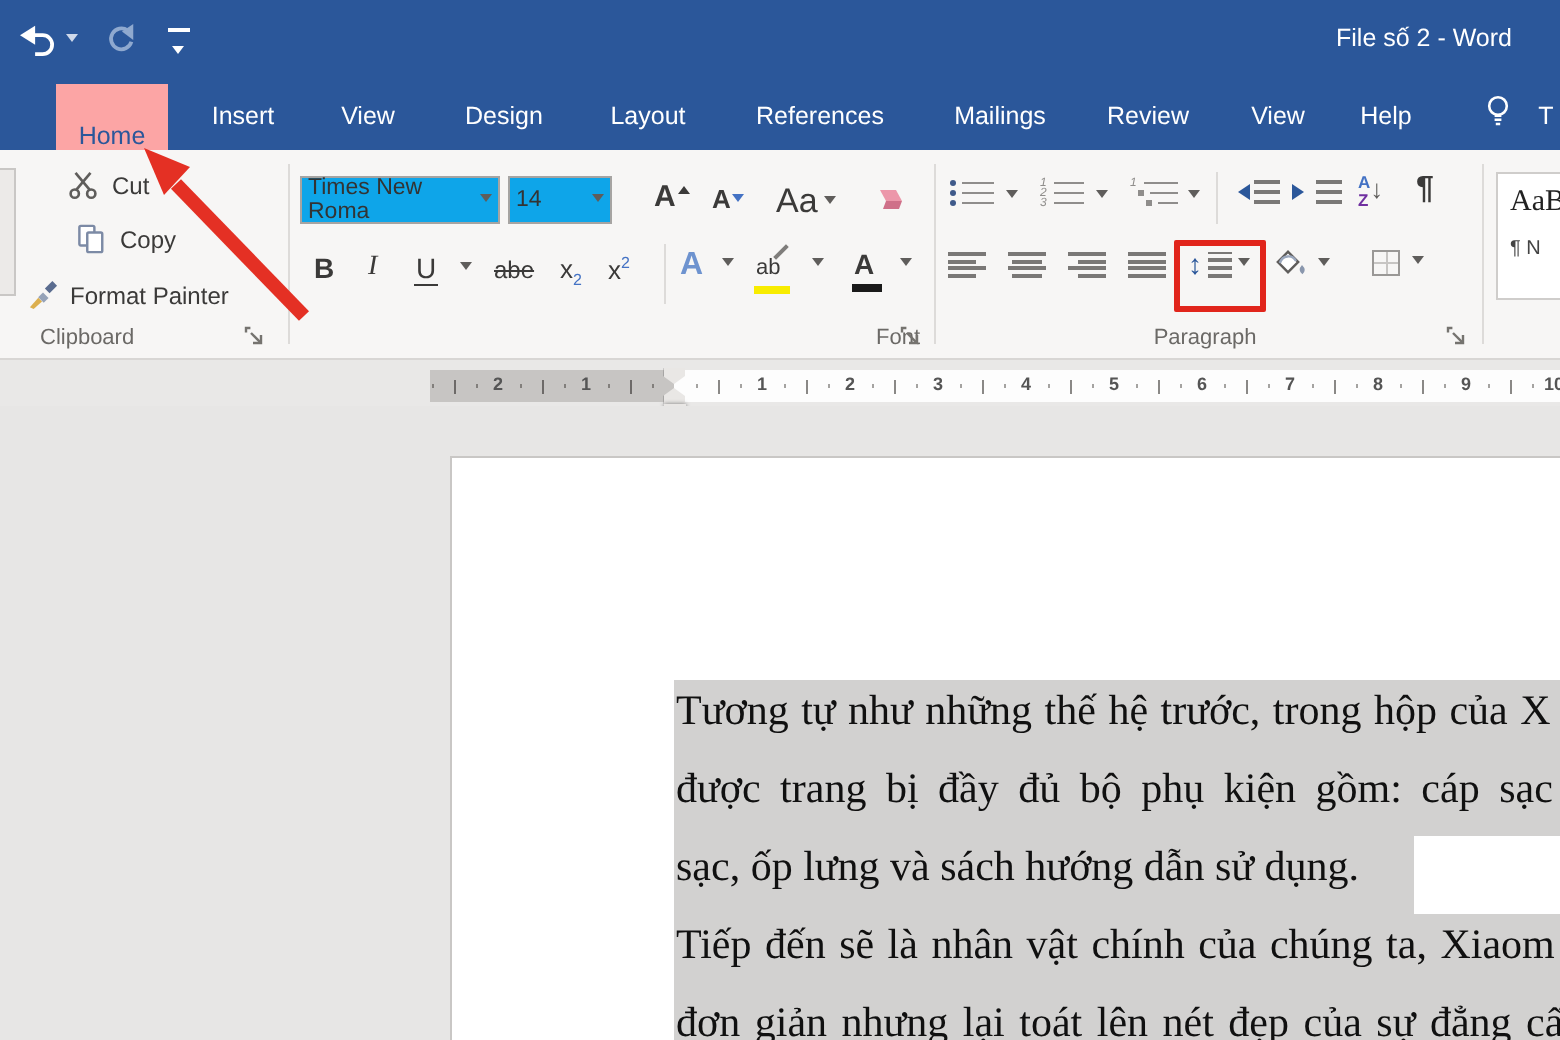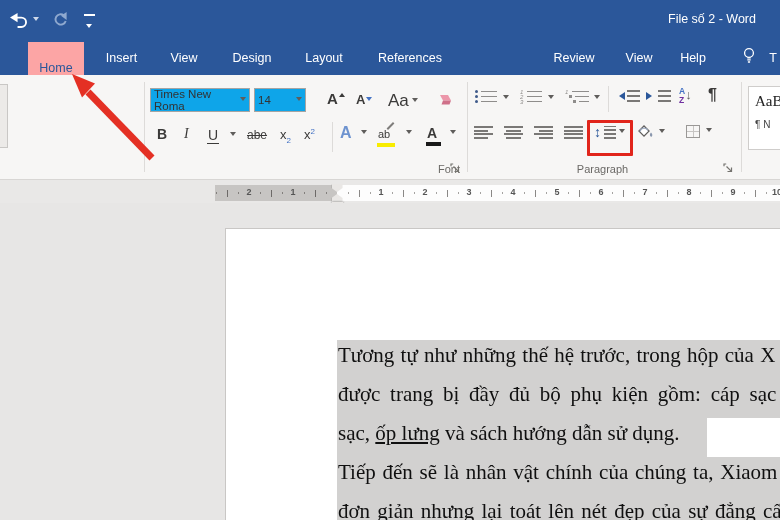--- a/index.html
+++ b/index.html
@@ -48,21 +48,21 @@
   .rnum{position:absolute;top:2px;transform:translateX(-50%);font-size:9px;color:#555;font-weight:bold;}
   .marker{position:absolute;background:#e9e7e5;filter:drop-shadow(0 0 1px #777);}
   
   #docarea{left:0;top:203px;width:780px;height:317px;background:#e7e6e5;}
   #page{position:absolute;left:225px;top:25px;width:555px;height:292px;background:#fff;
         border-left:1px solid #c9c7c5;border-top:1px solid #c9c7c5;}
   .docline{position:absolute;font-family:"Liberation Serif","DejaVu Serif",serif;font-size:21px;
            color:#101010;white-space:nowrap;line-height:1;}
   #selection{position:absolute;background:#d2d1d0;}
   #selnotch{position:absolute;background:#fff;}
-  .u{text-decoration:underline;text-underline-offset:2px;}
+  .u{text-underline-offset:2px;}
   
   #redbox{border:3px solid #e1251b;border-radius:1px;box-sizing:border-box;background:transparent;}
 </style>
 </head>
 <body>
 
 <svg width="0" height="0" style="position:absolute">
   <defs>
     <symbol id="i-undo" viewBox="0 0 20 18">
       <path d="M5 7 h8 a5 5 0 0 1 0 10 h-4" fill="none" stroke="currentColor" stroke-width="2"></path>
@@ -141,20 +141,23 @@
       </div>
     <div class="tab" style="left:228px;width:48px;text-align:center;">
         <span>Design</span>
       </div>
     <div class="tab" style="left:376px;width:68px;">
         <span>References</span>
       </div>
     <div class="tab" style="left:300px;width:48px;">
         <span>Layout</span>
       </div>
+    <div class="tab" style="left:468px;width:64px;">
+        <span>Mailings</span>
+      </div>
     <div class="tab" style="left:550px;width:48px;">
         <span>Review</span>
       </div>
     <div class="tab" style="left:621px;width:36px;">
         <span>View</span>
       </div>
     <div class="tab" style="left:676px;width:34px;">
         <span>Help</span>
       </div>
     <div class="abs" style="left:742px;top:7px;">
@@ -164,20 +167,44 @@
     </div>
     <div class="tab" style="left:766px;width:14px;">
         <span>T</span>
       </div>
   </div>
 
   <div class="abs" id="ribbon">
 
     <div class="abs" style="left:0;top:9px;width:7px;height:62px;background:#eceae8;border:1px solid #c9c7c5;border-left:none;"></div>
 
+    <div class="abs" style="left:8px;top:7px;width:130px;height:90px;">
+      <div class="abs" style="left:26px;top:3px;display:flex;align-items:center;gap:7px;">
+        <svg class="ic icon" width="15" height="15" style="color:#5f5d5b">
+            <use href="#i-scissors"></use>
+          </svg>
+        <span class="rlbl">Cut</span>
+      </div>
+      <div class="abs" style="left:30px;top:30px;display:flex;align-items:center;gap:7px;">
+        <svg class="ic" width="15" height="15">
+            <use href="#i-copy"></use>
+          </svg>
+        <span class="rlbl">Copy</span>
+      </div>
+      <div class="abs" style="left:6px;top:58px;display:flex;align-items:center;gap:6px;">
+        <svg class="ic" width="15" height="15">
+            <use href="#i-brush"></use>
+          </svg>
+        <span class="rlbl">Format Painter</span>
+      </div>
+      <div class="glbl" style="left:12px;top:81px;">Clipboard</div>
+      <svg class="ic abs" width="10" height="10" style="left:114px;top:81px;">
+          <use href="#i-launcher"></use>
+        </svg>
+    </div>
     <div class="vdiv" style="left:144px;"></div>
 
     <div class="abs" style="left:150px;top:7px;width:310px;height:90px;">
 
       <div class="combo" style="left:0;top:6px;width:100px;height:24px;">
         <span>Times New Roma</span>
           <span class="cv"></span>
       </div>
       <div class="combo" style="left:104px;top:6px;width:52px;height:24px;">
         <span>14</span>

